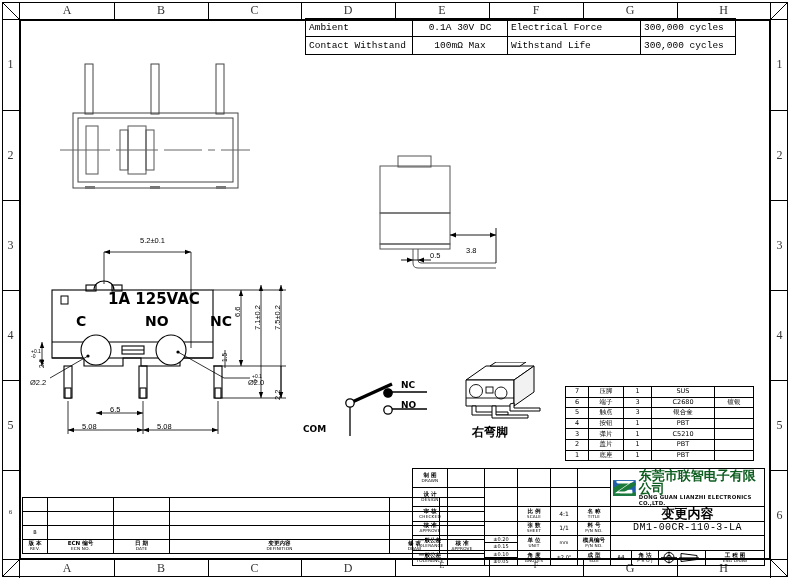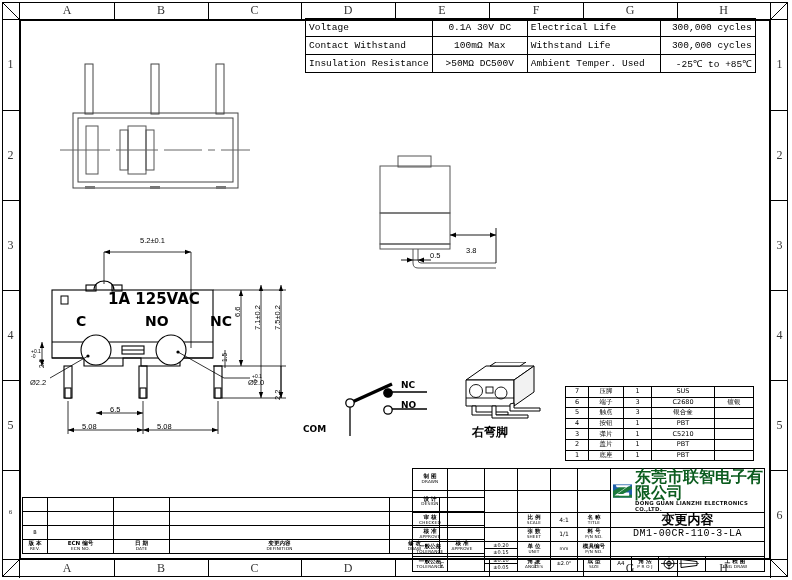--- a/index.html
+++ b/index.html
@@ -14,21 +14,21 @@
             font-family:"Liberation Serif",serif;}
 
   
   .spec-table{position:absolute;left:305px;top:18px;border-collapse:collapse;
               font-family:"Liberation Mono",monospace;font-size:9.5px;color:#000;}
   .spec-table td{border:1px solid #000;height:17px;padding:0 3px;white-space:nowrap;}
   .sp-k{width:100px;}
   .sp-v{width:88px;text-align:center;}
   .sp-k2{width:126px;}
   .sp-v2{width:88px;text-align:center;}
-  .sp-v2l{text-align:right;padding-left:4px;}
+  .sp-v2l{text-align:left;padding-left:4px;}
 
   
   .bom{position:absolute;left:565px;top:386px;border-collapse:collapse;font-size:6.5px;
        font-family:"DejaVu Sans",sans-serif;color:#000;}
   .bom td{border:1px solid #000;height:9.6px;text-align:center;padding:0;line-height:9px;}
   .bom .c1{width:22px;}
   .bom .c2{width:34px;}
   .bom .c3{width:27px;}
   .bom .c4{width:62px;}
   .bom .c5{width:38px;}
@@ -43,21 +43,21 @@
 
   #tb-main{left:412px;top:468px;}
   #tb-main td{height:13px;}
 
   #tb-rev{left:22px;top:497px;}
   #tb-rev td{height:13px;}
 
   .big-cn{font-size:13px;font-weight:bold;font-family:"DejaVu Sans",sans-serif;}
   .pn{font-size:10px;font-family:"Liberation Mono",monospace;letter-spacing:.4px;}
 
-  .co-name{font-size:16px;font-weight:bold;font-family:"DejaVu Sans",sans-serif;
+  .co-name{font-size:13px;font-weight:bold;font-family:"DejaVu Sans",sans-serif;
            color:#0b5c1e;letter-spacing:0px;line-height:1;}
   .co-en{font-size:5.4px;font-weight:bold;font-family:"DejaVu Sans",sans-serif;color:#111;letter-spacing:.2px;}
 
   
   .dim{position:absolute;font-family:"Liberation Sans",sans-serif;font-size:7.5px;color:#000;white-space:nowrap;}
   .lbl-bold{position:absolute;font-family:"DejaVu Sans",sans-serif;font-weight:bold;color:#000;}
   svg{display:block;}
 </style>
 </head>
 <body>
@@ -134,36 +134,30 @@
   <svg style="position:absolute;left:0;top:0;width:792px;height:580px;pointer-events:none;">
     <line x1="3" y1="3" x2="20" y2="20" stroke="#000" stroke-width="1"></line>
     <line x1="787" y1="3" x2="770" y2="20" stroke="#000" stroke-width="1"></line>
     <line x1="3" y1="576" x2="20" y2="559" stroke="#000" stroke-width="1"></line>
     <line x1="787" y1="576" x2="770" y2="559" stroke="#000" stroke-width="1"></line>
   </svg>
 
   <table class="spec-table">
     <tbody>
       <tr>
-        <td class="sp-k">Voltage</td>
+        <td class="sp-k">Ambient</td>
         <td class="sp-v">0.1A  30V DC</td>
-        <td class="sp-k2">Electrical Life</td>
+        <td class="sp-k2">Electrical Force</td>
         <td class="sp-v2 sp-v2l">300,000 cycles</td>
       </tr>
       <tr>
         <td class="sp-k">Contact Withstand</td>
         <td class="sp-v">100mΩ Max</td>
         <td class="sp-k2">Withstand Life</td>
         <td class="sp-v2 sp-v2l">300,000 cycles</td>
-      </tr>
-      <tr>
-        <td class="sp-k">Insulation Resistance</td>
-        <td class="sp-v">&gt;50MΩ DC500V</td>
-        <td class="sp-k2">Ambient Temper. Used</td>
-        <td class="sp-v2 sp-v2l">-25℃ to +85℃</td>
       </tr>
     </tbody>
   </table>
 
   <svg style="position:absolute;left:50px;top:52px;width:232px;height:150px;">
     <g fill="none" stroke="#444" stroke-width="1">
 
       <rect x="35" y="12" width="8" height="50"></rect>
       <rect x="101" y="12" width="8" height="50"></rect>
       <rect x="166" y="12" width="8" height="50"></rect>

